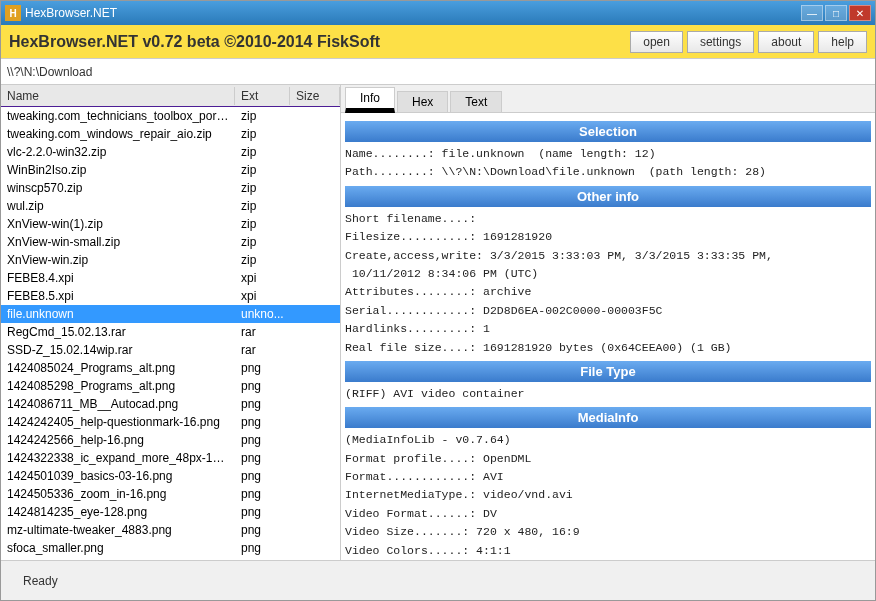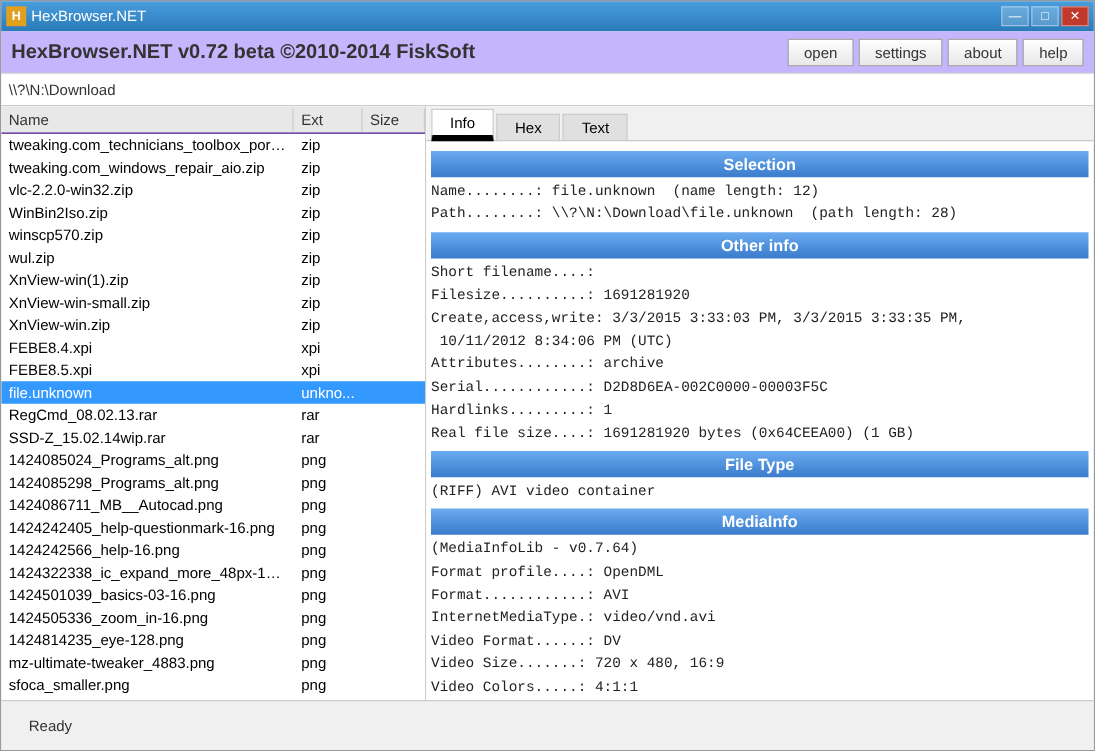--- a/index.html
+++ b/index.html
@@ -59,21 +59,21 @@
       background: rgba(255,255,255,0.2);
       color: white;
       font-size: 10px;
       cursor: pointer;
       display: flex;
       align-items: center;
       justify-content: center;
     }
     .title-btn.close { background: #c0392b; }
     .toolbar {
-      background: #c4b5fd;
+      background: #fde047;
       height: 34px;
       display: flex;
       align-items: center;
       justify-content: space-between;
       padding: 0 8px;
       border-bottom: 1px solid #ccc;
       flex-shrink: 0;
     }
     .toolbar-title {
       font-size: 16px;
@@ -328,21 +328,21 @@
     <div class="cell cell-name">FEBE8.5.xpi</div>
     <div class="cell cell-ext">xpi</div>
     <div class="cell cell-size"></div>
   </div>
             <div class="file-row selected">
     <div class="cell cell-name">file.unknown</div>
     <div class="cell cell-ext">unkno...</div>
     <div class="cell cell-size"></div>
   </div>
             <div class="file-row">
-    <div class="cell cell-name">RegCmd_08.02.13.rar</div>
+    <div class="cell cell-name">RegCmd_15.02.13.rar</div>
     <div class="cell cell-ext">rar</div>
     <div class="cell cell-size"></div>
   </div>
             <div class="file-row">
     <div class="cell cell-name">SSD-Z_15.02.14wip.rar</div>
     <div class="cell cell-ext">rar</div>
     <div class="cell cell-size"></div>
   </div>
             <div class="file-row">
     <div class="cell cell-name">1424085024_Programs_alt.png</div>

